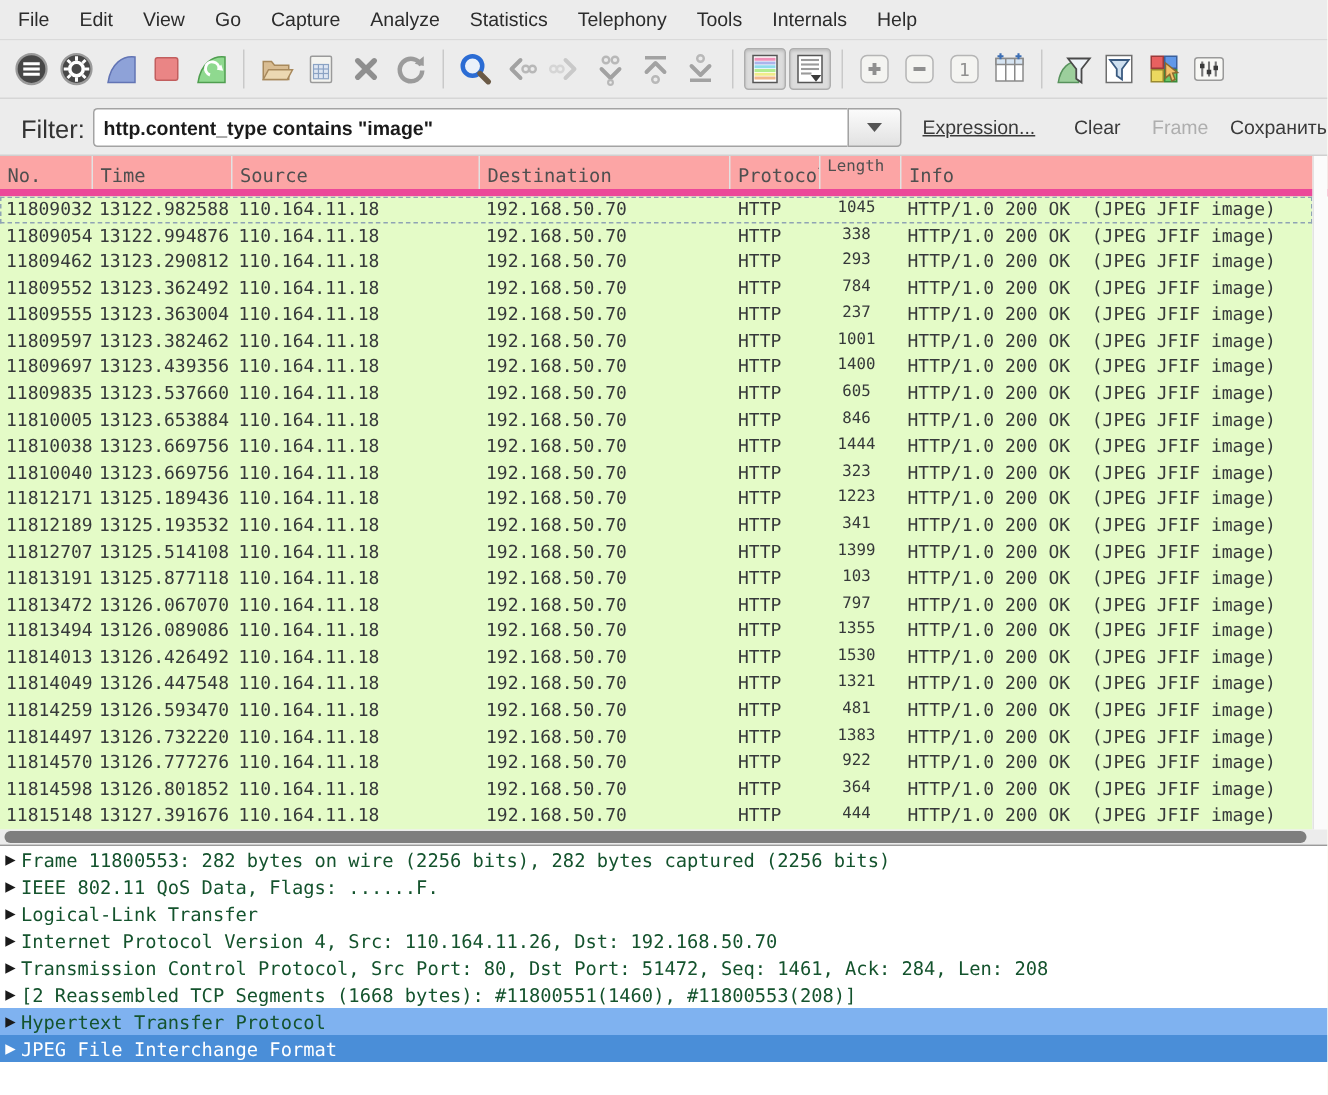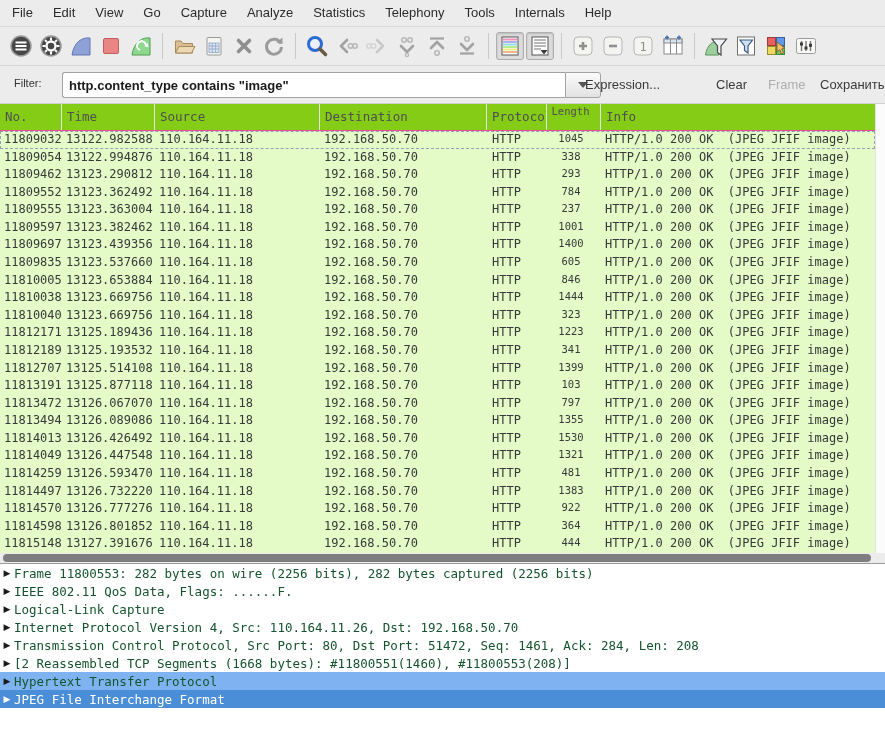--- a/index.html
+++ b/index.html
@@ -20,36 +20,36 @@
   .tbtn { width:28px; height:28px; margin:0 1px; display:flex; align-items:center;
           justify-content:center; border:1px solid transparent; border-radius:3px; }
   .tbtn svg { width:24px; height:24px; }
   .tbtn.pressed { background:#dcdcdc; border:1px solid #aeaeae;
                   box-shadow:inset 0 1px 2px rgba(0,0,0,.15); }
   .tsep { width:1px; height:26px; background:#c9c9c9; margin:0 6px; }
 
   
   .filterbar { position:absolute; top:66px; left:0; width:885px; height:38px;
                background:#ececec; border-bottom:1px solid #d0d0d0; }
-  .filter-label { position:absolute; left:14px; top:11px; font-size:11px; color:#333; }
+  .filter-label { position:absolute; left:14px; top:11px; font-size:17px; color:#333; }
   .filter-entry { position:absolute; left:62px; top:6px; width:503px; height:26px;
                   background:#ffffff; border:1px solid #a3a3a3; border-right:none;
                   border-radius:3px 0 0 3px; font-size:13px; font-weight:bold; color:#1a1a1a;
                   padding:0 6px; font-family:"Liberation Sans", sans-serif; outline:none; }
   .filter-combo { position:absolute; left:565px; top:6px; width:36px; height:26px;
                   background:linear-gradient(#fbfbfb,#e2e2e2); border:1px solid #a3a3a3;
                   border-radius:0 3px 3px 0; display:flex; align-items:center; justify-content:center; }
   .filter-combo .arr { width:0; height:0; border-left:5px solid transparent;
                   border-right:5px solid transparent; border-top:6px solid #555; }
   .flat-btn { position:absolute; top:11px; font-size:13px; color:#3a3a3a; cursor:default; white-space:nowrap; }
   .flat-btn.disabled { color:#aeaeae; }
 
   
   .plist-header { position:absolute; top:104px; left:0; width:885px; height:27px;
-                  background:#84cc16; border-bottom:1px solid #ec4899; display:flex; }
+                  background:#fca5a5; border-bottom:5px solid #ec4899; display:flex; }
   .hcell { font-family:"DejaVu Sans Mono", monospace; font-size:12.5px; color:#4f4f4f;
            line-height:26px; padding-left:5px; border-right:1px solid #e2e2e2;
            overflow:hidden; white-space:nowrap; }
   .plist-rows { position:absolute; top:131px; left:0; width:875px; height:422px;
                 overflow:hidden; background:#e4fbc7; }
   .prow { display:flex; height:17.58px; background:#e4fbc7; cursor:default; }
   .prow.focused { outline:1px dashed #8fa3b4; outline-offset:-1px; }
   .cell { font-family:"DejaVu Sans Mono", monospace; font-size:12px; color:#36393a;
           line-height:17.5px; padding-left:4px; overflow:hidden; white-space:pre; }
   .c0 { width:62px; }
@@ -301,21 +301,21 @@
         </svg>
     </div>
   </div>
 
   <div class="filterbar">
     <span class="filter-label">Filter:</span>
     <input class="filter-entry" type="text" value="http.content_type contains &quot;image&quot;" style="">
     <div class="filter-combo">
       <span class="arr"></span>
     </div>
-    <span class="flat-btn" style="left:585px;">Expression...</span>
+    <span class="flat-btn" style="left:615px;text-decoration:underline;">Expression...</span>
     <span class="flat-btn" style="left:716px;">Clear</span>
     <span class="flat-btn disabled" style="left:768px;">Frame</span>
     <span class="flat-btn" style="left:820px;">Сохранить</span>
   </div>
 
   <div class="plist-header" id="plist-header">
       <div class="hcell c0">No.</div>
       <div class="hcell c1">Time</div>
       <div class="hcell c2">Source</div>
       <div class="hcell c3">Destination</div>
@@ -550,21 +550,21 @@
       <div class="drow plain">
         <span class="tri">▶</span>
         <span class="dtext">Frame 11800553: 282 bytes on wire (2256 bits), 282 bytes captured (2256 bits)</span>
       </div>
       <div class="drow plain">
         <span class="tri">▶</span>
         <span class="dtext">IEEE 802.11 QoS Data, Flags: ......F.</span>
       </div>
       <div class="drow plain">
         <span class="tri">▶</span>
-        <span class="dtext">Logical-Link Capture</span>
+        <span class="dtext">Logical-Link Transfer</span>
       </div>
       <div class="drow plain">
         <span class="tri">▶</span>
         <span class="dtext">Internet Protocol Version 4, Src: 110.164.11.26, Dst: 192.168.50.70</span>
       </div>
       <div class="drow plain">
         <span class="tri">▶</span>
         <span class="dtext">Transmission Control Protocol, Src Port: 80, Dst Port: 51472, Seq: 1461, Ack: 284, Len: 208</span>
       </div>
       <div class="drow plain">

